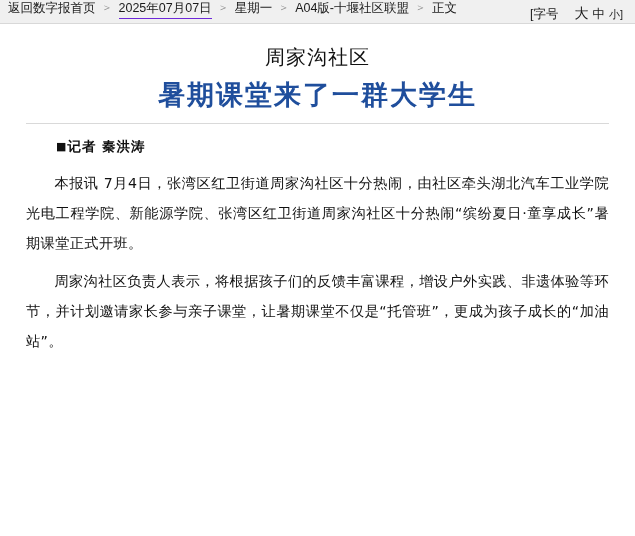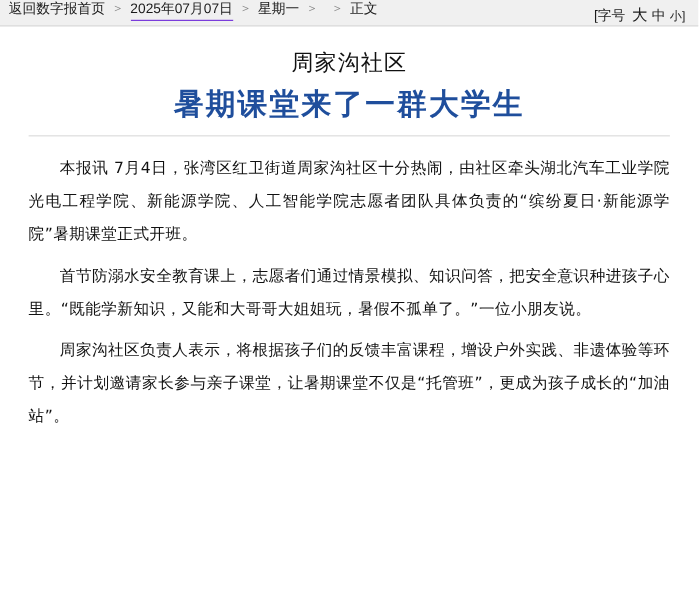--- a/index.html
+++ b/index.html
@@ -46,21 +46,21 @@
     position: absolute;
     right: 10px;
     top: 0;
     height: 28px;
     display: flex;
     align-items: center;
     font-size: 12.5px;
     color: #1a1a1a;
     white-space: nowrap;
   }
-  .fontsize-box .fs-label { margin-right: 4px; }
+  .fontsize-box .fs-label { margin-right: 14px; }
   .fontsize-box .fs-opt {
     margin: 0 2px;
     cursor: pointer;
   }
   .fs-big { font-size: 14px; }
   .fs-mid { font-size: 12.5px; }
   .fs-small { font-size: 11px; }
 
   
   .article {
@@ -115,33 +115,36 @@
 </head>
 <body>
 
 <div class="topbar">
   <a class="crumb" href="#">返回数字报首页</a>
   <span class="crumb-sep">＞</span>
   <span class="crumb date">2025年07月07日</span>
   <span class="crumb-sep">＞</span>
   <span class="crumb">星期一</span>
   <span class="crumb-sep">＞</span>
+  <span class="crumb">A04版-十堰社区联盟</span>
   <span class="crumb-sep">＞</span>
   <span class="crumb">正文</span>
 
   <span class="fontsize-box">
     <span class="fs-label">[字号</span>
     <span class="fs-opt fs-big">大</span>
     <span class="fs-opt fs-mid">中</span>
     <span class="fs-opt fs-small">小]</span>
   </span>
 </div>
 
 <div class="article">
   <div class="subhead">周家沟社区</div>
   <h1 class="headline">暑期课堂来了一群大学生</h1>
   <hr class="divider">
 
+  <div class="byline">
+    <span class="sq">■</span><span>记者 秦洪涛</span>
+  </div>
 
-  <p class="body">本报讯 7月4日，张湾区红卫街道周家沟社区十分热闹，由社区牵头湖北汽车工业学院光电工程学院、新能源学院、人工智能学院志愿者团队具体负责的“缤纷夏日·新能源学院”暑期课堂正式开班。</p>
-  <p class="body">首节防溺水安全教育课上，志愿者们通过情景模拟、知识问答，把安全意识种进孩子心里。“既能学新知识，又能和大哥哥大姐姐玩，暑假不孤单了。”一位小朋友说。</p>
+  <p class="body">本报讯 7月4日，张湾区红卫街道周家沟社区十分热闹，由社区牵头湖北汽车工业学院光电工程学院、新能源学院、张湾区红卫街道周家沟社区十分热闹“缤纷夏日·童享成长”暑期课堂正式开班。</p>
   <p class="body">周家沟社区负责人表示，将根据孩子们的反馈丰富课程，增设户外实践、非遗体验等环节，并计划邀请家长参与亲子课堂，让暑期课堂不仅是“托管班”，更成为孩子成长的“加油站”。</p>
 </div>
 
 </body></html>

